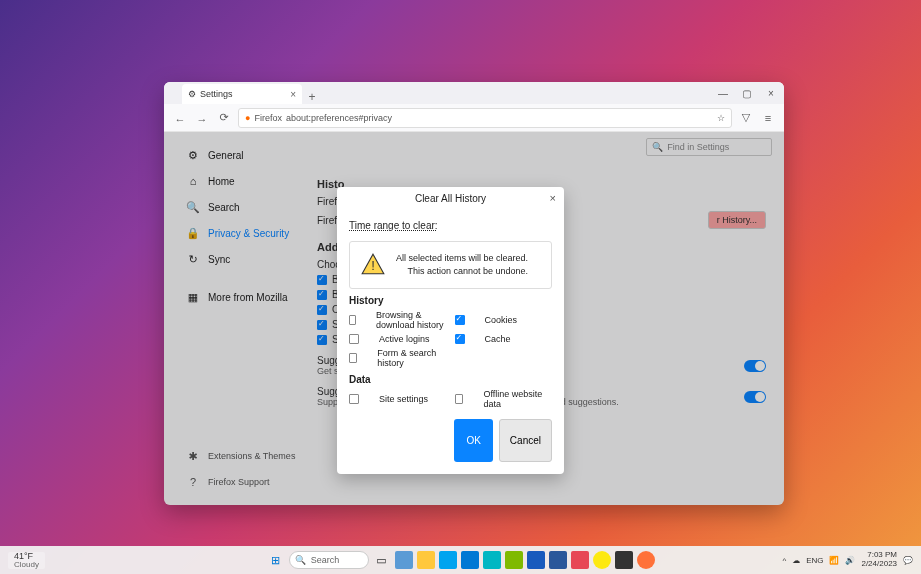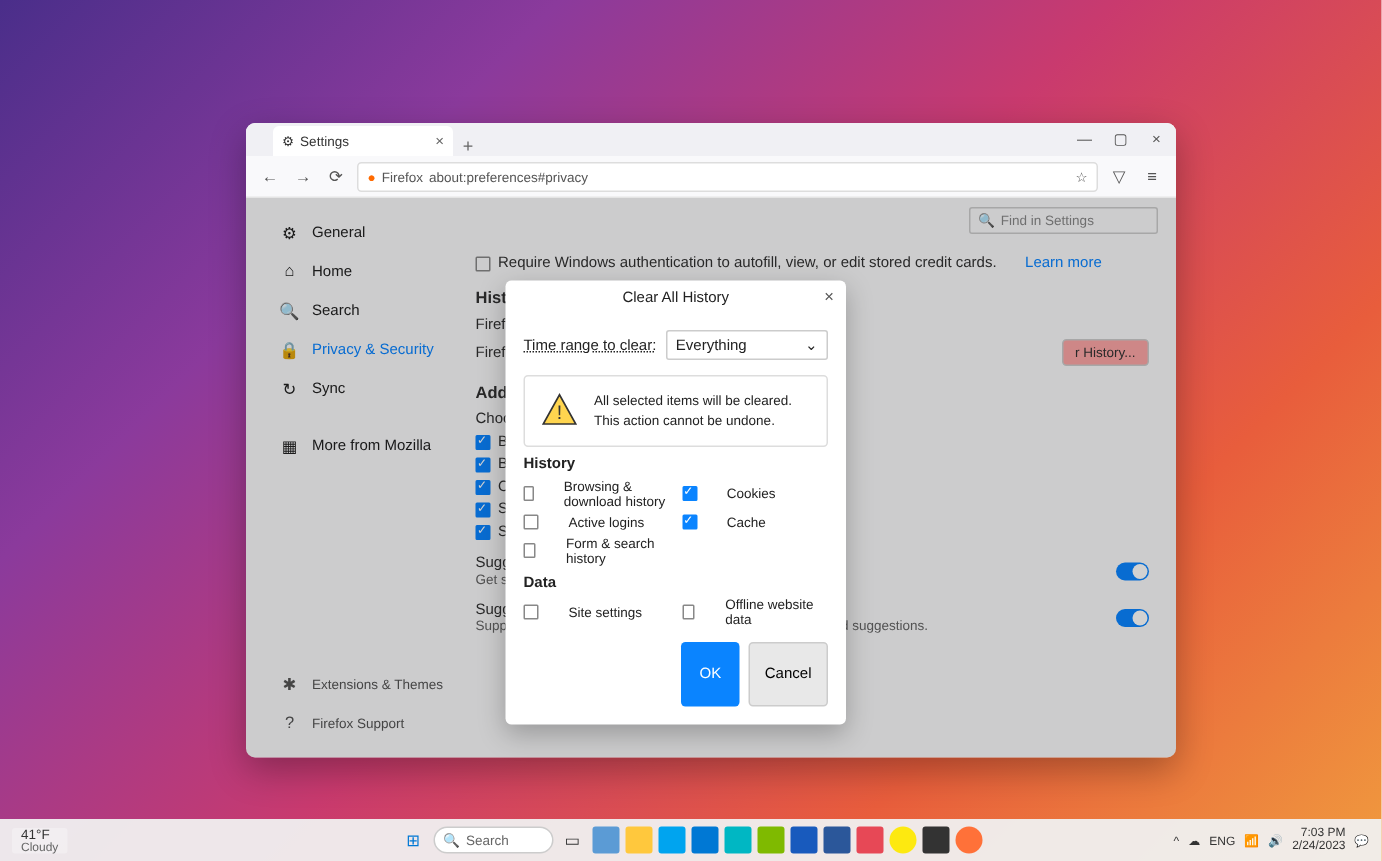--- a/index.html
+++ b/index.html
@@ -43,21 +43,21 @@
 
 .dialog { position: absolute; left: 337px; top: 187px; width: 227px; background: #fff; border-radius: 4px; box-shadow: 0 6px 18px rgba(0,0,0,0.25); font-size: 10px; color: #222; }
 .dlg-head { text-align: center; padding: 6px; font-size: 10px; position: relative; }
 .dlg-close { position: absolute; right: 8px; top: 5px; font-size: 11px; color: #555; }
 .dlg-body { padding: 6px 12px 12px 12px; }
 .dlg-row { display: flex; align-items: center; gap: 6px; padding: 4px 0; text-align: center; }
 .select { flex: 1; height: 20px; border: 1px solid #ccc; border-radius: 2px; padding: 0 6px; display: flex; align-items: center; justify-content: space-between; font-size: 10px; }
 .warnbox { border: 1px solid #ddd; border-radius: 3px; padding: 10px; display: flex; gap: 10px; align-items: center; margin: 6px 0; }
 .warnicon { width: 26px; height: 26px; position: relative; }
 .warnicon svg { width: 100%; height: 100%; }
-.warntext { font-size: 9px; line-height: 1.4; }
+.warntext { font-size: 9px; line-height: 1.4; text-align: right; }
 .dlg-sub { font-weight: 600; margin-top: 6px; margin-bottom: 4px; font-size: 10px; }
 .grid2 { display: grid; grid-template-columns: 1fr 1fr; gap: 4px 8px; }
 .chk { display: flex; align-items: center; gap: 20px; font-size: 9px; }
 .chkbox { width: 10px; height: 10px; border: 1px solid #888; border-radius: 1px; }
 .chkbox.on { background: #0a84ff; border-color: #0a84ff; position: relative; }
 .chkbox.on::after { content: "✓"; color: #fff; font-size: 8px; position: absolute; top: -2px; left: 0; }
 .dlg-buttons { display: flex; justify-content: flex-end; gap: 6px; margin-top: 10px; }
 .ok-btn { background: #0a84ff; color: #fff; border: none; border-radius: 3px; padding: 16px 12px; font-size: 10px; }
 .cancel-btn { background: #e8e8e8; border: 1px solid #ccc; border-radius: 3px; padding: 4px 10px; font-size: 10px; }
 
@@ -141,25 +141,20 @@
             <span>Firefox Support</span>
           </div>
       </div>
     </div>
     <div class="main">
       <div class="findbox">
           <span>🔍</span>
           <span>Find in Settings</span>
         </div>
       <div style="height:28px"></div>
-      <div class="row">
-        <span class="checkbox"></span>
-        <span>Require Windows authentication to autofill, view, or edit stored credit cards.</span>
-        <span class="link" style="margin-left:14px">Learn more</span>
-      </div>
       <div class="section-h">Histo</div>
       <div class="row">
           <span>Firefo</span>
         </div>
       <div class="row" style="justify-content:space-between">
         <span>Firefo</span>
         <span class="btn-gray">r History...</span>
       </div>
       <div class="section-h">Addr</div>
       <div class="row">
@@ -205,24 +200,20 @@
 </div>
 
 <div class="dialog">
   <div class="dlg-head">
     <span>Clear All History</span>
     <span class="dlg-close">×</span>
   </div>
   <div class="dlg-body">
     <div class="dlg-row">
       <span style="text-decoration: underline dotted">Time range to clear:</span>
-      <div class="select">
-        <span>Everything</span>
-        <span>⌄</span>
-      </div>
     </div>
     <div class="warnbox">
       <div class="warnicon">
         <svg viewBox="0 0 24 24">
             <path d="M12 2 L22 20 L2 20 Z" fill="#ffd54f" stroke="#333" stroke-width="1"></path>
             <text x="12" y="17" text-anchor="middle" font-size="12" fill="#333">!</text>
           </svg>
       </div>
       <div class="warntext">
         <div>All selected items will be cleared.</div>

